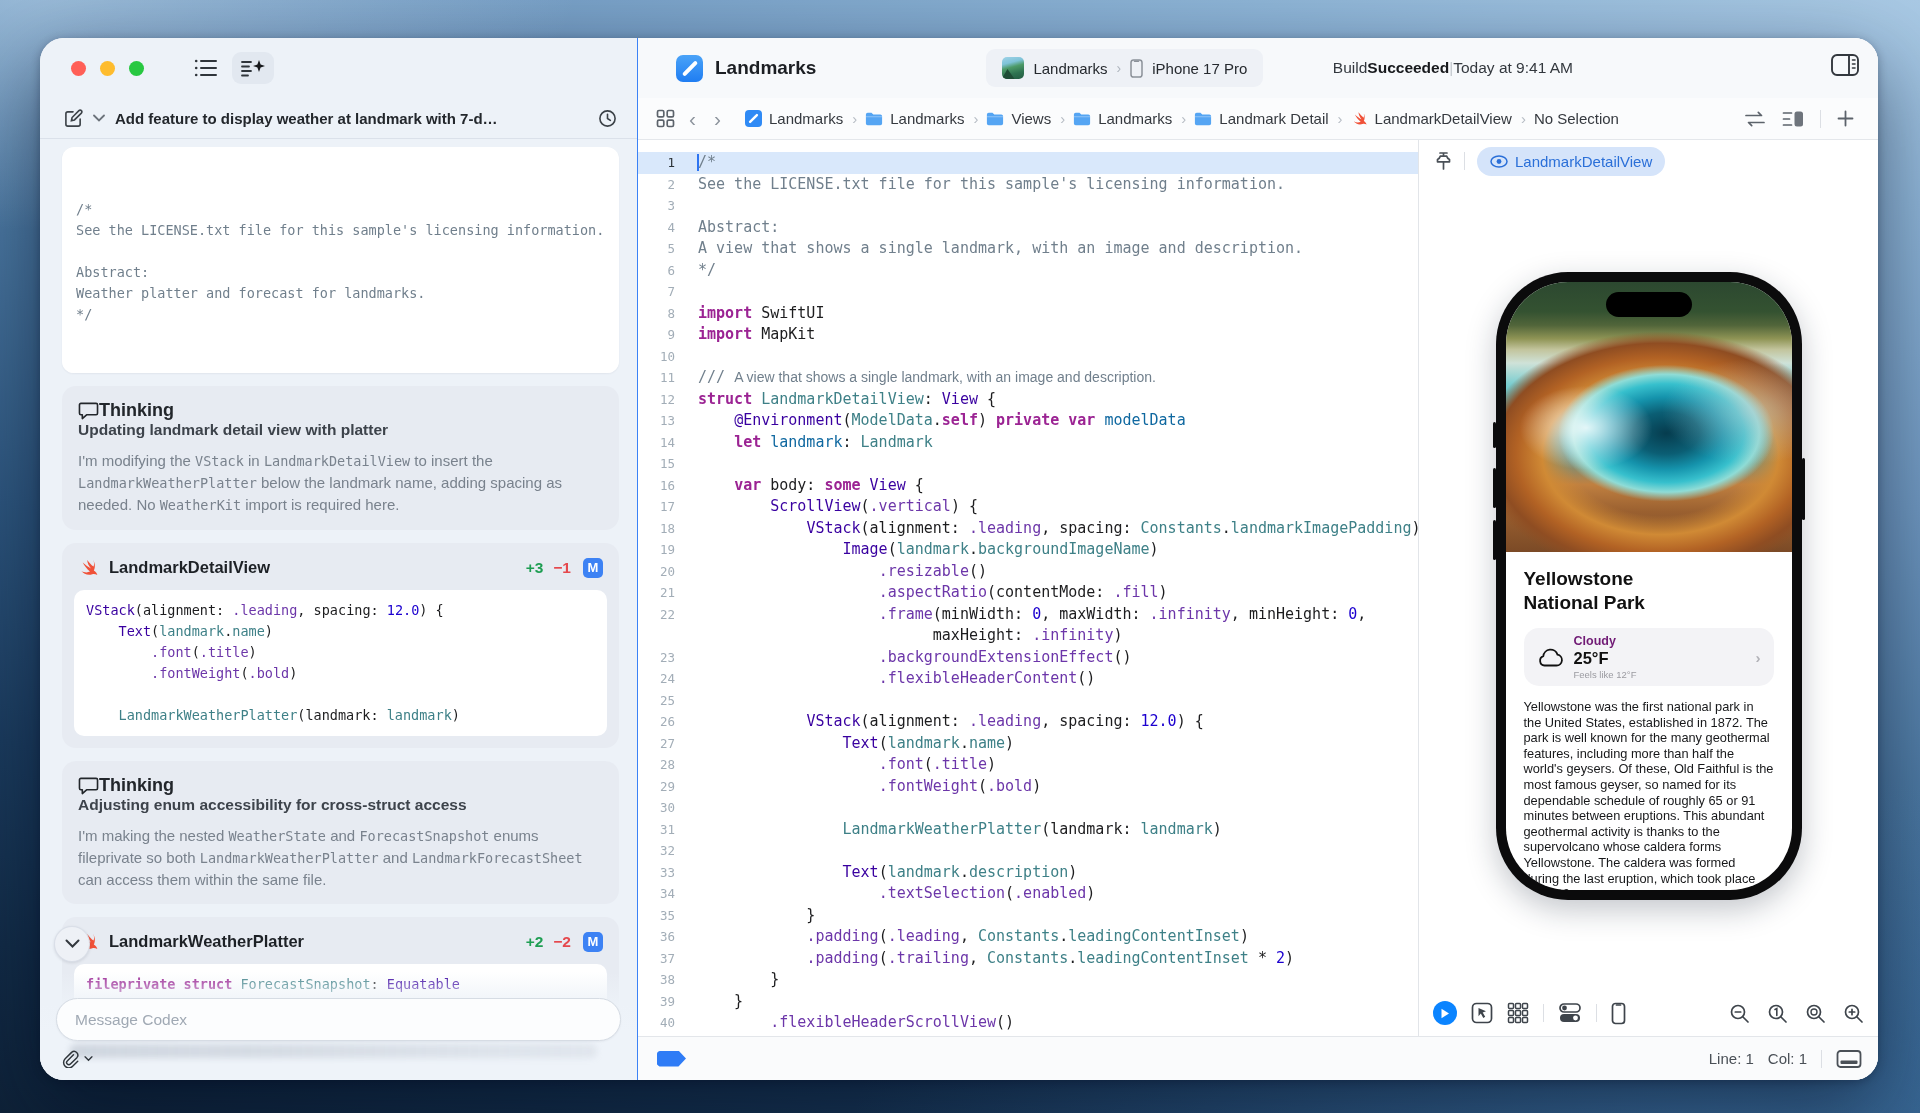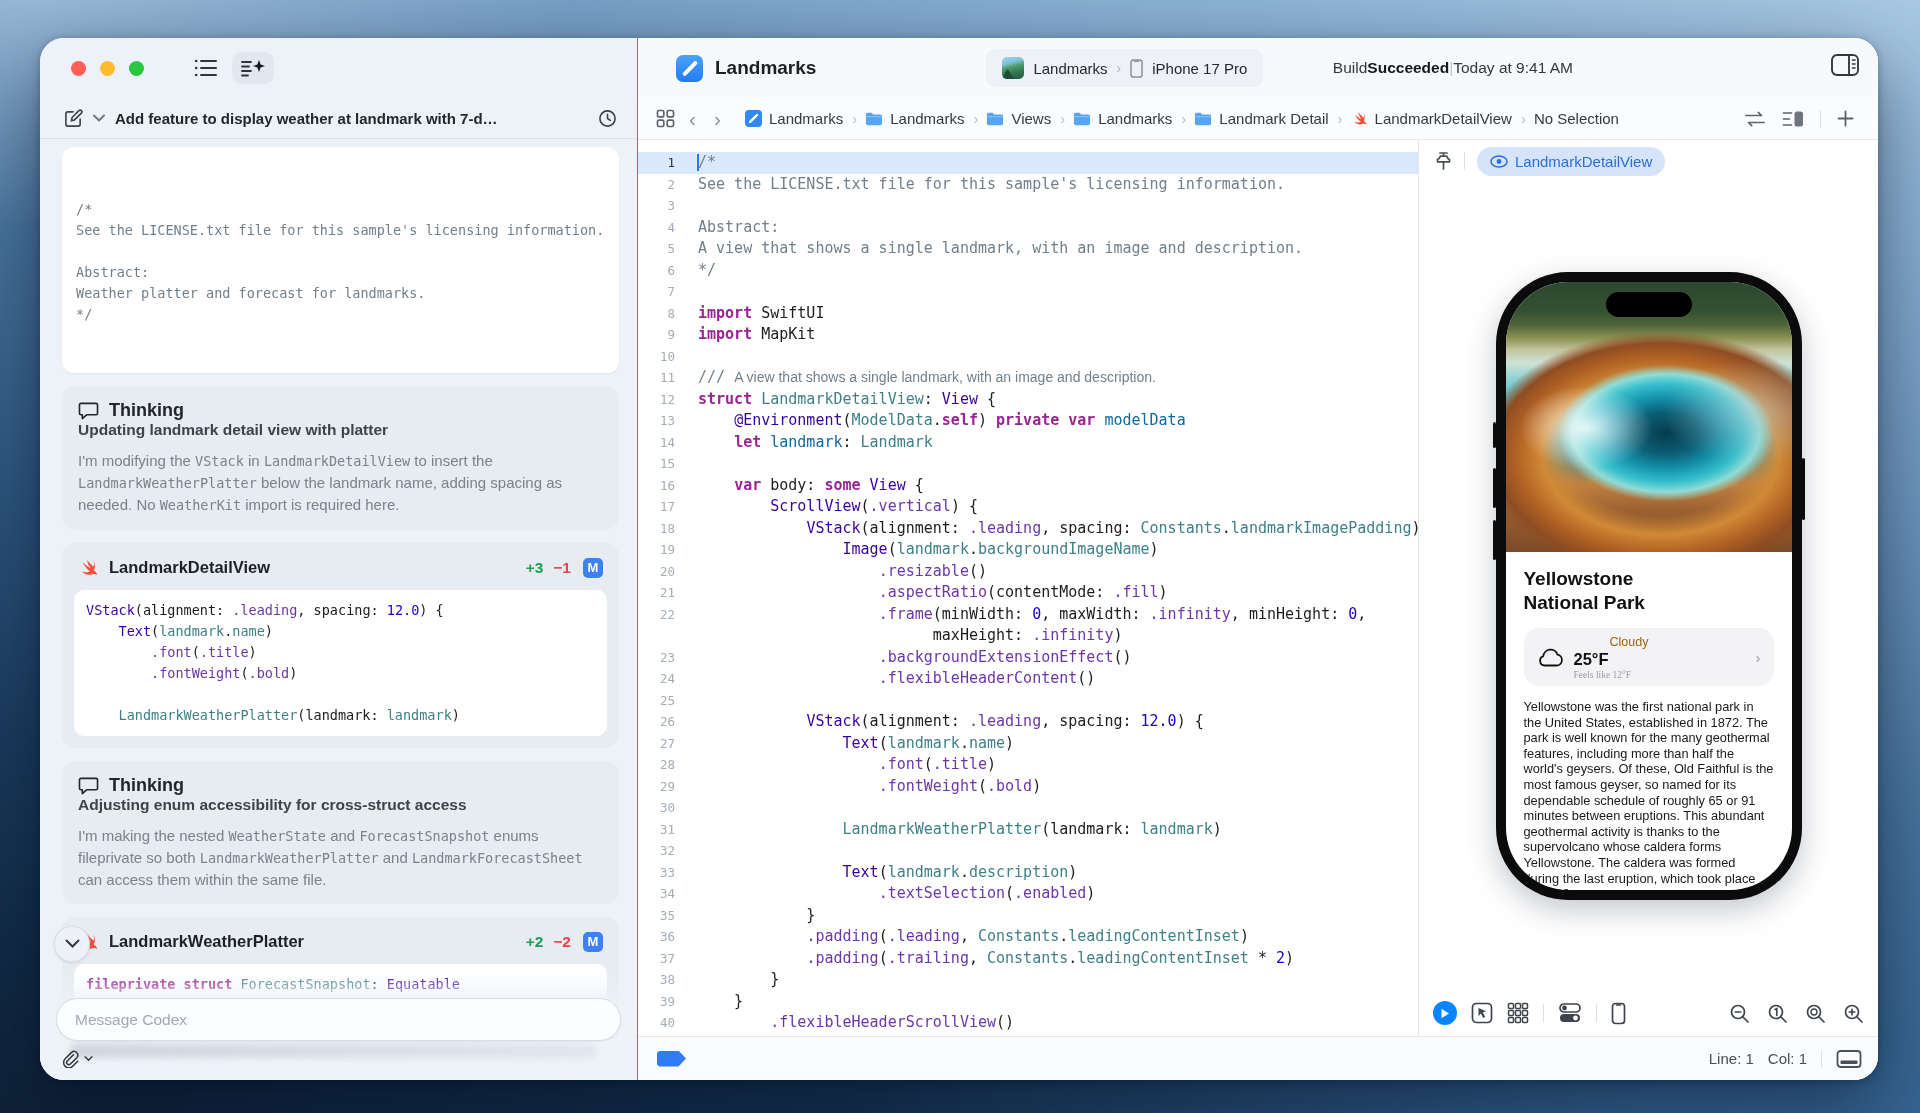--- a/index.html
+++ b/index.html
@@ -27,21 +27,21 @@
   .side-title { height:41px; flex:none; border-bottom:1px solid #dbe1ea; display:flex; align-items:center; gap:10px; padding:0 20px 0 24px; }
   .side-title .title-text { font-size:15px; font-weight:700; color:#23272c; white-space:nowrap; overflow:hidden; text-overflow:ellipsis; flex:1; }
   .side-scroll { flex:1; overflow:hidden; padding:8px 18px 0 22px; display:flex; flex-direction:column; gap:13px; position:relative; }
 
   .card-white { background:#ffffff; border-radius:12px; padding:10px 14px; box-shadow:0 1px 2px rgba(30,40,60,.06); position:relative; overflow:hidden; }
   .s-code { font-family:"DejaVu Sans Mono","Liberation Mono",monospace; font-size:13.5px; line-height:21px; white-space:pre; }
   .s-code .code-line { min-height:21px; }
   .fade-bottom::after { content:""; position:absolute; left:0; right:0; bottom:0; height:26px; background:linear-gradient(rgba(255,255,255,0),#ffffff 85%); }
 
   .card-gray { background:#e7ebf2; border-radius:14px; padding:14px 16px; }
-  .think-head { display:flex; align-items:center; gap:10px; color:#22262b; }
+  .think-head { display:flex; align-items:center; color:#22262b; }
   .think-head .t-label { font-size:18px; font-weight:600; }
   .think-sub { font-size:15.5px; font-weight:700; color:#3d434b; }
   .think-body { margin-top:11px; font-size:15px; line-height:21px; color:#79828d; }
   .seg-mono { font-family:"DejaVu Sans Mono","Liberation Mono",monospace; font-size:13.5px; }
 
   .file-card { background:#e7ebf2; border-radius:14px; padding:12px; }
   .file-head { display:flex; align-items:center; gap:10px; padding:2px 4px 12px; }
   .file-name { font-size:16.5px; font-weight:600; color:#1d2126; flex:1; }
   .diff-add { color:#1f9e53; font-size:15.5px; font-weight:600; }
   .diff-del { color:#e5484d; font-size:15.5px; font-weight:600; }
@@ -115,23 +115,23 @@
       radial-gradient(95px 60px at 28% 54%, rgba(255,255,255,.85), rgba(255,255,255,0) 70%),
       radial-gradient(120px 70px at 86% 48%, rgba(185,205,210,.55), rgba(185,205,210,0) 75%),
       radial-gradient(150px 95px at 56% 56%, #063c4e 0%, #0b5e74 22%, #1593ac 38%, #37c0cd 52%, #8fdcd6 62%, rgba(255,255,255,0) 72%),
       radial-gradient(215px 145px at 54% 64%, rgba(0,0,0,0) 42%, #d08a35 55%, #b26224 67%, #8f4d22 77%, rgba(0,0,0,0) 85%),
       linear-gradient(180deg,#2c4830 0%,#345231 11%,#51653a 16%,#8f9455 21%,#c2c49c 25%,#cfe2d8 30%,#79cdd0 38%,#3fb3c2 50%,#2f9fb4 58%,#c08040 75%,#9a6030 85%,#7b4a26 100%);
   }
   .screen-content { padding:15px 18px 0; }
   .ph-title { font-size:19px; line-height:24px; font-weight:700; color:#111; }
   .platter { margin-top:13px; background:#f3f3f6; border-radius:15px; height:58px; display:flex; align-items:center; padding:0 13px; position:relative; }
   .platter .wx { margin-left:10px; }
-  .wx .cond { font-size:12.5px; font-weight:400; color:#a16207;margin-left:36px; }
+  .wx .cond { font-size:12.5px; font-weight:700; color:#701a75; }
   .wx .temp { font-size:16.5px; font-weight:700; color:#111; margin-top:1px; }
-  .wx .feels { font-size:9.5px; color:#9b9ba1; margin-top:1px;font-family:Liberation Serif, serif; }
+  .wx .feels { font-size:9.5px; color:#9b9ba1; margin-top:1px; }
   .platter .chev { position:absolute; right:13px; color:#b2b2b8; font-size:15px; font-weight:600; }
   .ph-desc { margin-top:13px; font-size:12.8px; line-height:15.6px; color:#17181a; }
   .pv-controls { height:46px; flex:none; display:flex; align-items:center; padding:0 14px; gap:14px; color:#3e444b; }
   .play-btn { width:24px; height:24px; border-radius:50%; background:#0b84ff; display:flex; align-items:center; justify-content:center; }
   .pv-spacer { flex:1; }
   .zoom-group { display:flex; align-items:center; gap:17px; color:#3e444b; }
 
   .statusbar { height:44px; flex:none; border-top:1px solid #e3e6ea; background:#fafbfc; display:flex; align-items:center; padding:0 16px 0 19px; }
   .bp-tag { width:29px; height:16px; background:#2f7cf6; clip-path:polygon(0 12%, 0 88%, 8% 100%, 74% 100%, 100% 50%, 74% 0, 8% 0); border-radius:3px; }
   .sb-spacer { flex:1; }

